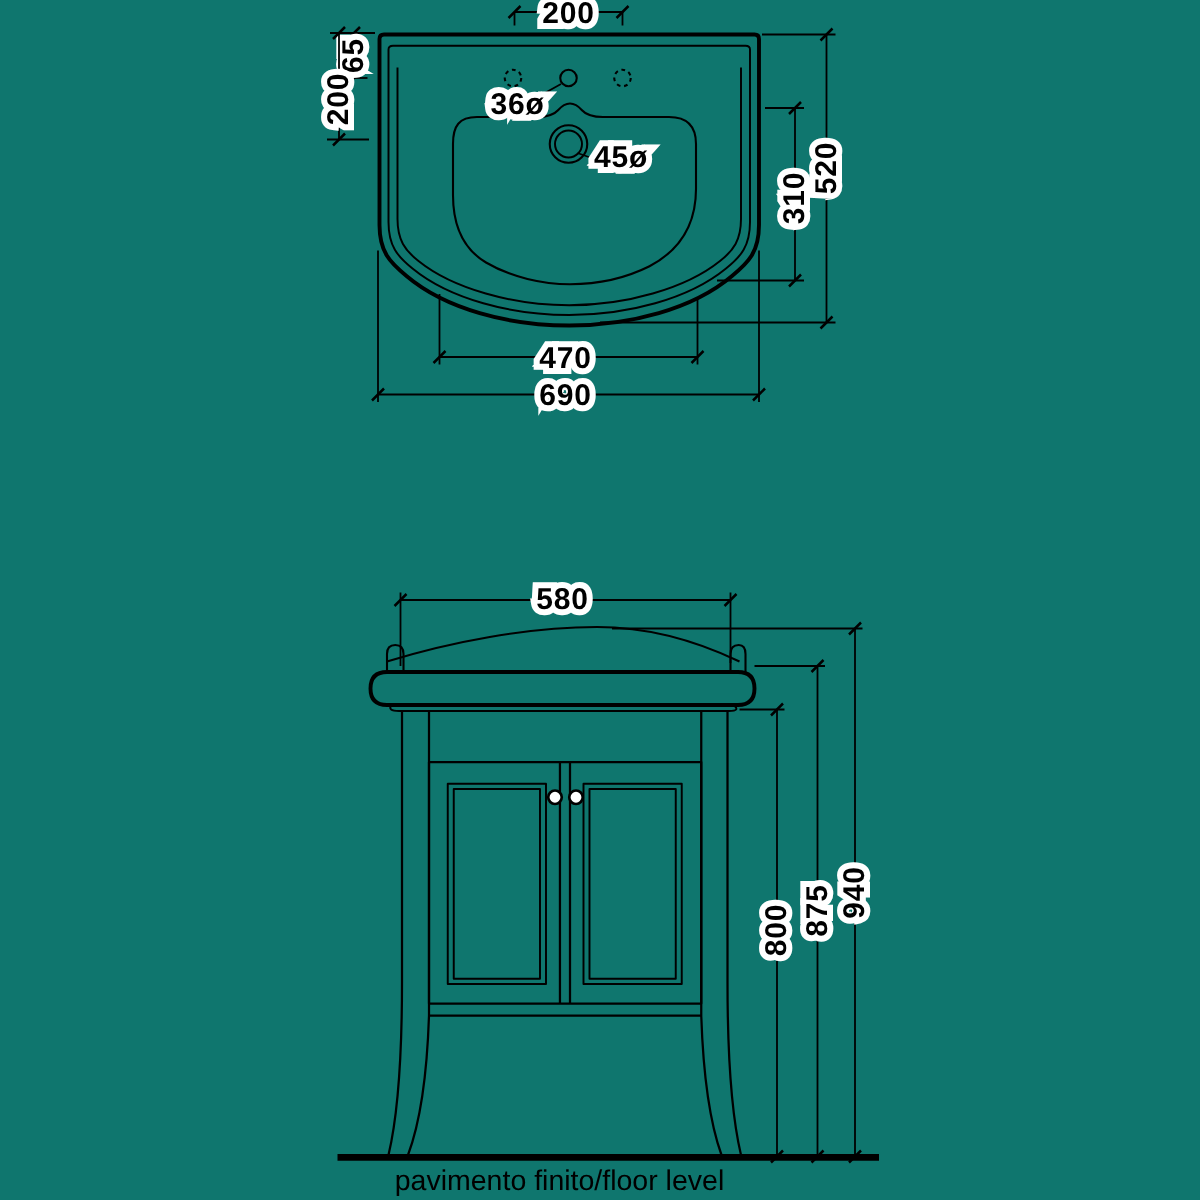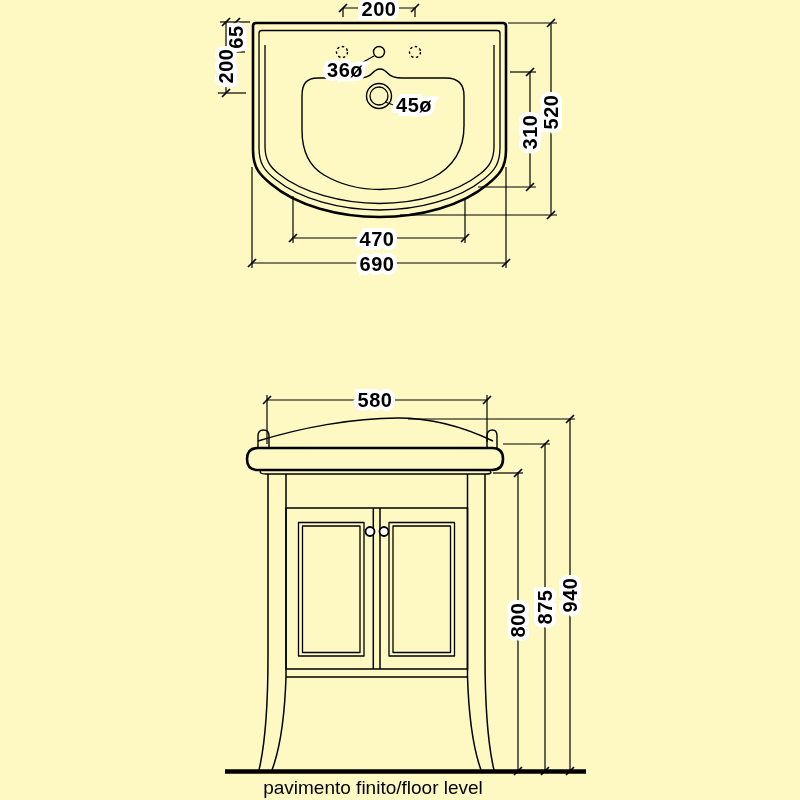--- a/index.html
+++ b/index.html
@@ -1,16 +1,16 @@
 <!DOCTYPE html>
 <html><head>
 <meta charset="utf-8">
 <style>
   html,body{margin:0;padding:0;background:#ffffff;}
-  .canvas{position:relative;width:800px;height:800px;background:#fef9c3;overflow:hidden;
+  .canvas{position:relative;width:800px;height:800px;background:#0f766e;overflow:hidden;
           font-family:"Liberation Sans",sans-serif;}
   svg{display:block;}
   .ln{stroke:#000;fill:none;stroke-width:1.5;stroke-linejoin:round;}
   .outline{stroke-width:2.6;}
   .mid{stroke-width:1.4;}
   .thin{stroke-width:1.3;}
   .dim{stroke:#000;fill:none;stroke-width:1.2;}
   .tick{stroke:#000;stroke-width:1.7;}
   .floor{stroke:#000;stroke-width:4.5;}
   .dim-text{font-family:"Liberation Sans",sans-serif;font-size:20px;font-weight:700;fill:#000;

